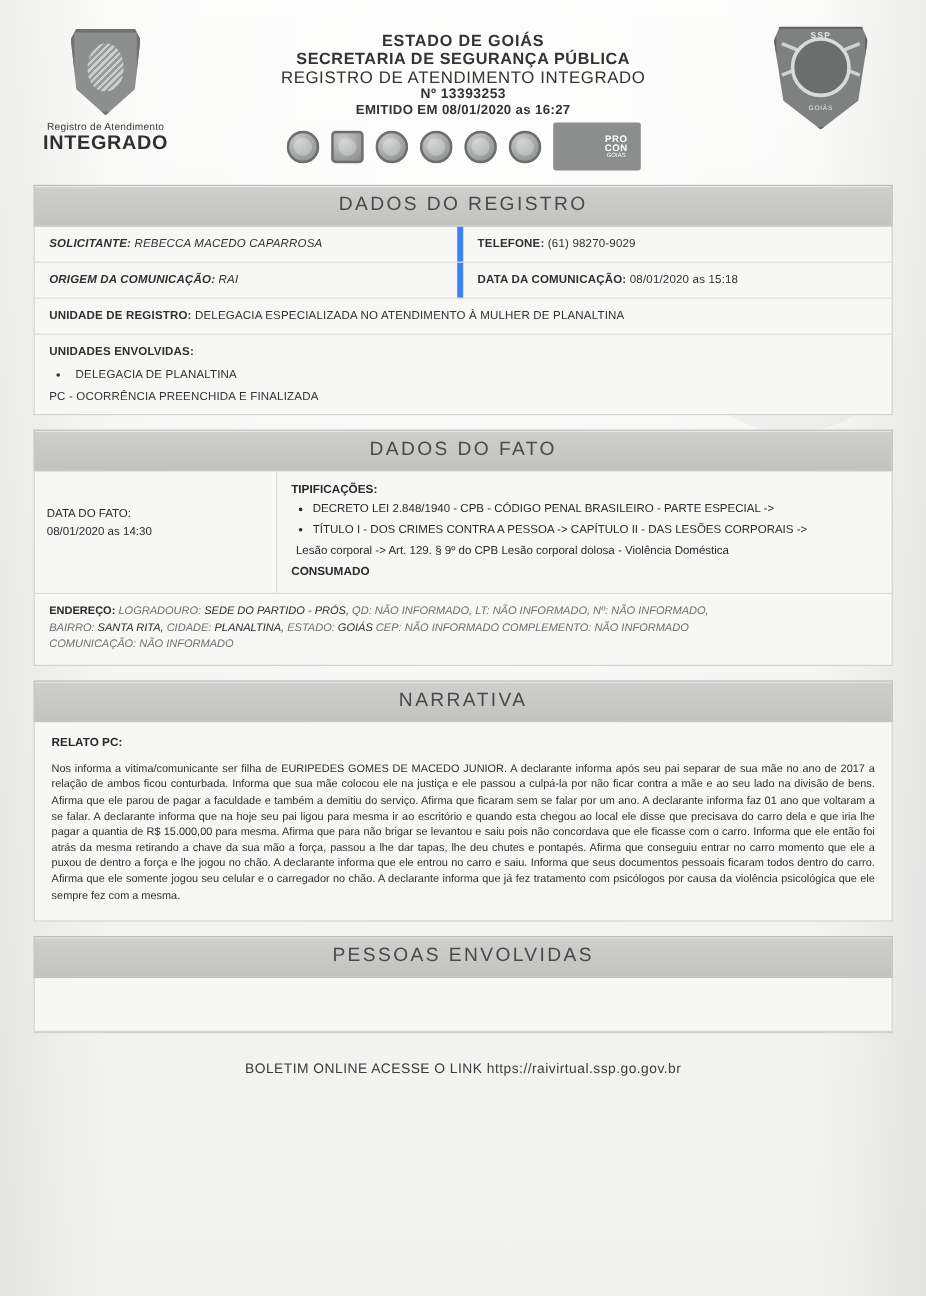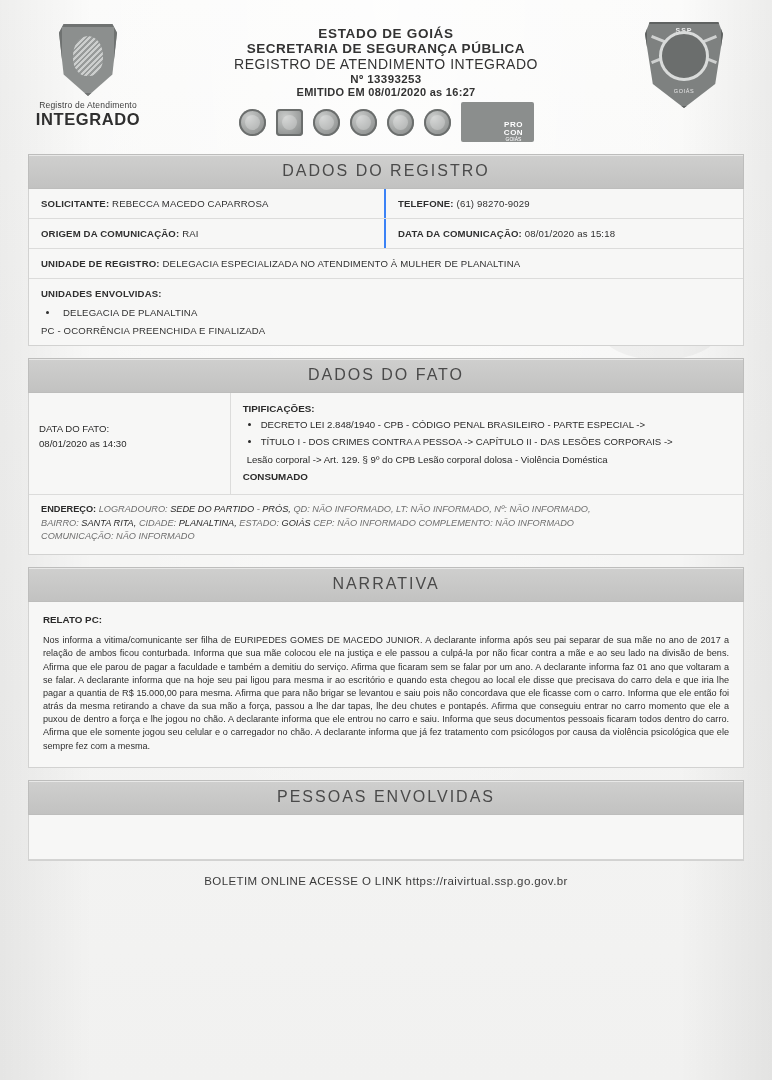--- a/index.html
+++ b/index.html
@@ -96,21 +96,21 @@
     position:relative;
   }
   .ic.sq{border-radius:4px;}
   .ic:after{
     content:"";position:absolute;left:6px;top:6px;right:6px;bottom:6px;
     border-radius:50%;background:rgba(255,255,255,.25);
   }
   .ic-procon{
     width:40px;height:40px;border-radius:2px;
     background:#8b8e8d;color:#fff;font-size:8px;font-weight:bold;
-    display:flex;flex-direction:column;align-items:center;justify-content:flex-end;
+    display:flex;flex-direction:column;align-items:center;justify-content:center;
     line-height:1;letter-spacing:.5px;padding-left:33px;
   }
   .ic-procon small{font-size:5px;font-weight:normal;letter-spacing:0;}
 
   
   .bar{
     margin:12px 6px 0 6px;
     background:linear-gradient(180deg,#cfcfce,#c2c2c1);
     text-align:center;
     font-size:16px;letter-spacing:2px;color:#4a4a4a;
@@ -126,21 +126,21 @@
   }
   .row{display:flex;border-bottom:1px solid #dcdcdb;}
   .row:last-child{border-bottom:none;}
   .cell{
     padding:9px 12px;
     font-size:9.6px;
     letter-spacing:.15px;
     color:#303030;
     box-sizing:border-box;
   }
-  .cell.left{width:50%;border-right:2px solid #3b82f6;}
+  .cell.left{width:50%;border-right:5px solid #3b82f6;font-style:italic;}
   .cell.right{width:50%;}
   .cell.full{width:100%;}
   .lbl{font-weight:bold;}
 
   .env-list{padding:2px 0 0 18px;margin:6px 0 0 0;}
   .env-list li{font-size:9.6px;padding-left:4px;margin-bottom:2px;}
   .sub-note{font-size:9.6px;margin-top:7px;color:#333;}
 
   
   .fato{display:flex;}
@@ -167,21 +167,21 @@
   
   .narr{padding:12px 14px 14px 14px;}
   .narr .rel{font-weight:bold;font-size:9.8px;margin-bottom:9px;}
   .narr p{
     margin:0;font-size:9.1px;line-height:1.45;text-align:justify;color:#2f2f2f;
   }
 
   .pessoas-body{height:44px;border-bottom:1px solid #d4d4d3;}
 
   .footer{
-    margin:14px 6px 0 6px;text-align:center;
+    margin:24px 6px 0 6px;text-align:center;
     font-size:11.5px;letter-spacing:.4px;color:#3b3b3b;
   }
 
   
   .blot{position:absolute;border-radius:50%;background:rgba(0,0,0,.035);pointer-events:none;}
 </style>
 </head>
 <body>
 
 <div class="page">

